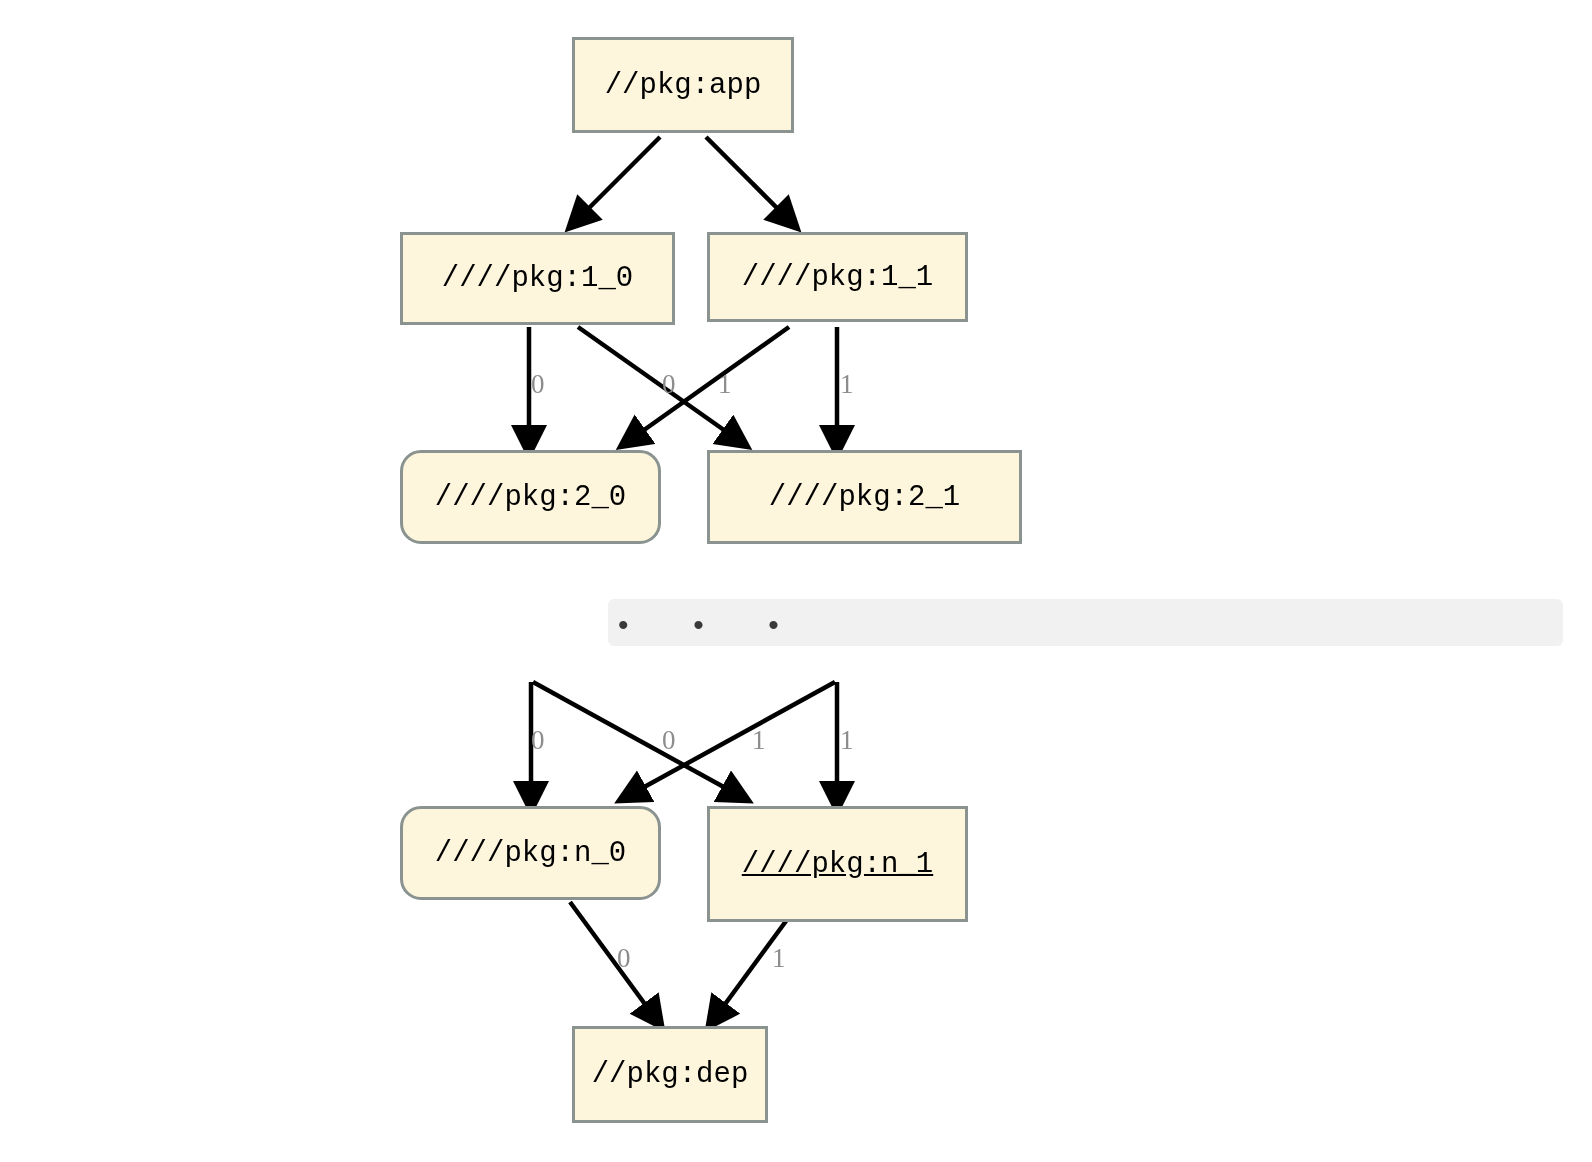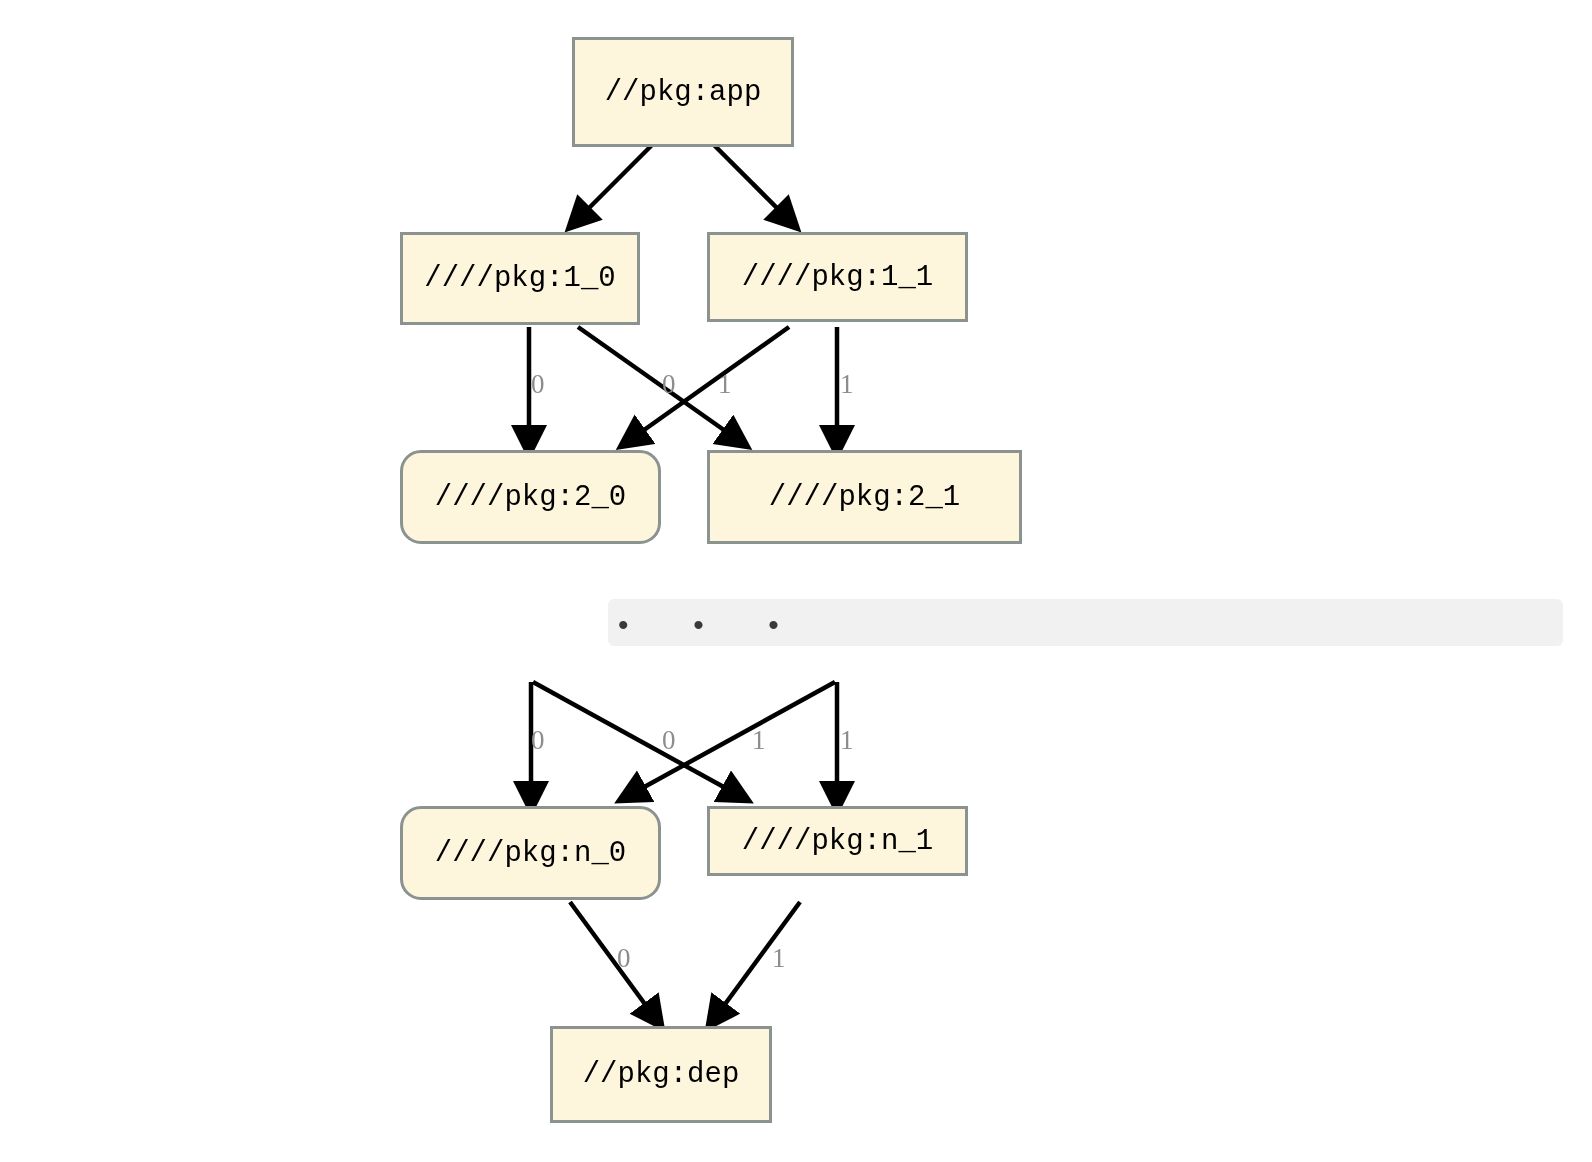--- a/index.html
+++ b/index.html
@@ -120,49 +120,49 @@
 
     <g>
       <path d="M570,902 L650,1011" stroke="#000000" stroke-width="4.5" fill="none" marker-end="url(#arrow)"></path>
     </g>
 
     <g>
       <path d="M800,902 L720,1011" stroke="#000000" stroke-width="4.5" fill="none" marker-end="url(#arrow)"></path>
     </g>
   </svg>
 
-  <div class="node-box" style="left:572px; top:37px; width:222px; height:110px;">
+  <div class="node-box" style="left:572px; top:37px; width:222px; height:96px;">
     <span class="node-label">//pkg:app</span>
   </div>
 
-  <div class="node-box" style="left:400px; top:232px; width:240px; height:93px;">
+  <div class="node-box" style="left:400px; top:232px; width:275px; height:93px;">
     <span class="node-label">////pkg:1_0</span>
   </div>
 
   <div class="node-box" style="left:707px; top:232px; width:261px; height:90px;">
     <span class="node-label">////pkg:1_1</span>
   </div>
 
   <div class="node-box" style="left:400px; top:450px; width:261px; height:94px;border-radius:21px;">
     <span class="node-label">////pkg:2_0</span>
   </div>
 
   <div class="node-box" style="left:707px; top:450px; width:315px; height:94px;">
     <span class="node-label">////pkg:2_1</span>
   </div>
 
   <div class="node-box" style="left:400px; top:806px; width:261px; height:94px;border-radius:21px;">
     <span class="node-label">////pkg:n_0</span>
   </div>
 
-  <div class="node-box" style="left:707px; top:806px; width:261px; height:70px;">
+  <div class="node-box" style="left:707px; top:806px; width:261px; height:116px;text-decoration:underline;">
     <span class="node-label">////pkg:n_1</span>
   </div>
 
-  <div class="node-box" style="left:550px; top:1026px; width:222px; height:97px;">
+  <div class="node-box" style="left:572px; top:1026px; width:196px; height:97px;">
     <span class="node-label">//pkg:dep</span>
   </div>
 
   <div class="edge-label" style="left:531px; top:371px;">0</div>
   <div class="edge-label" style="left:662px; top:371px;">0</div>
   <div class="edge-label" style="left:718px; top:371px;">1</div>
   <div class="edge-label" style="left:840px; top:371px;">1</div>
 
   <div class="edge-label" style="left:531px; top:727px;">0</div>
   <div class="edge-label" style="left:662px; top:727px;">0</div>

